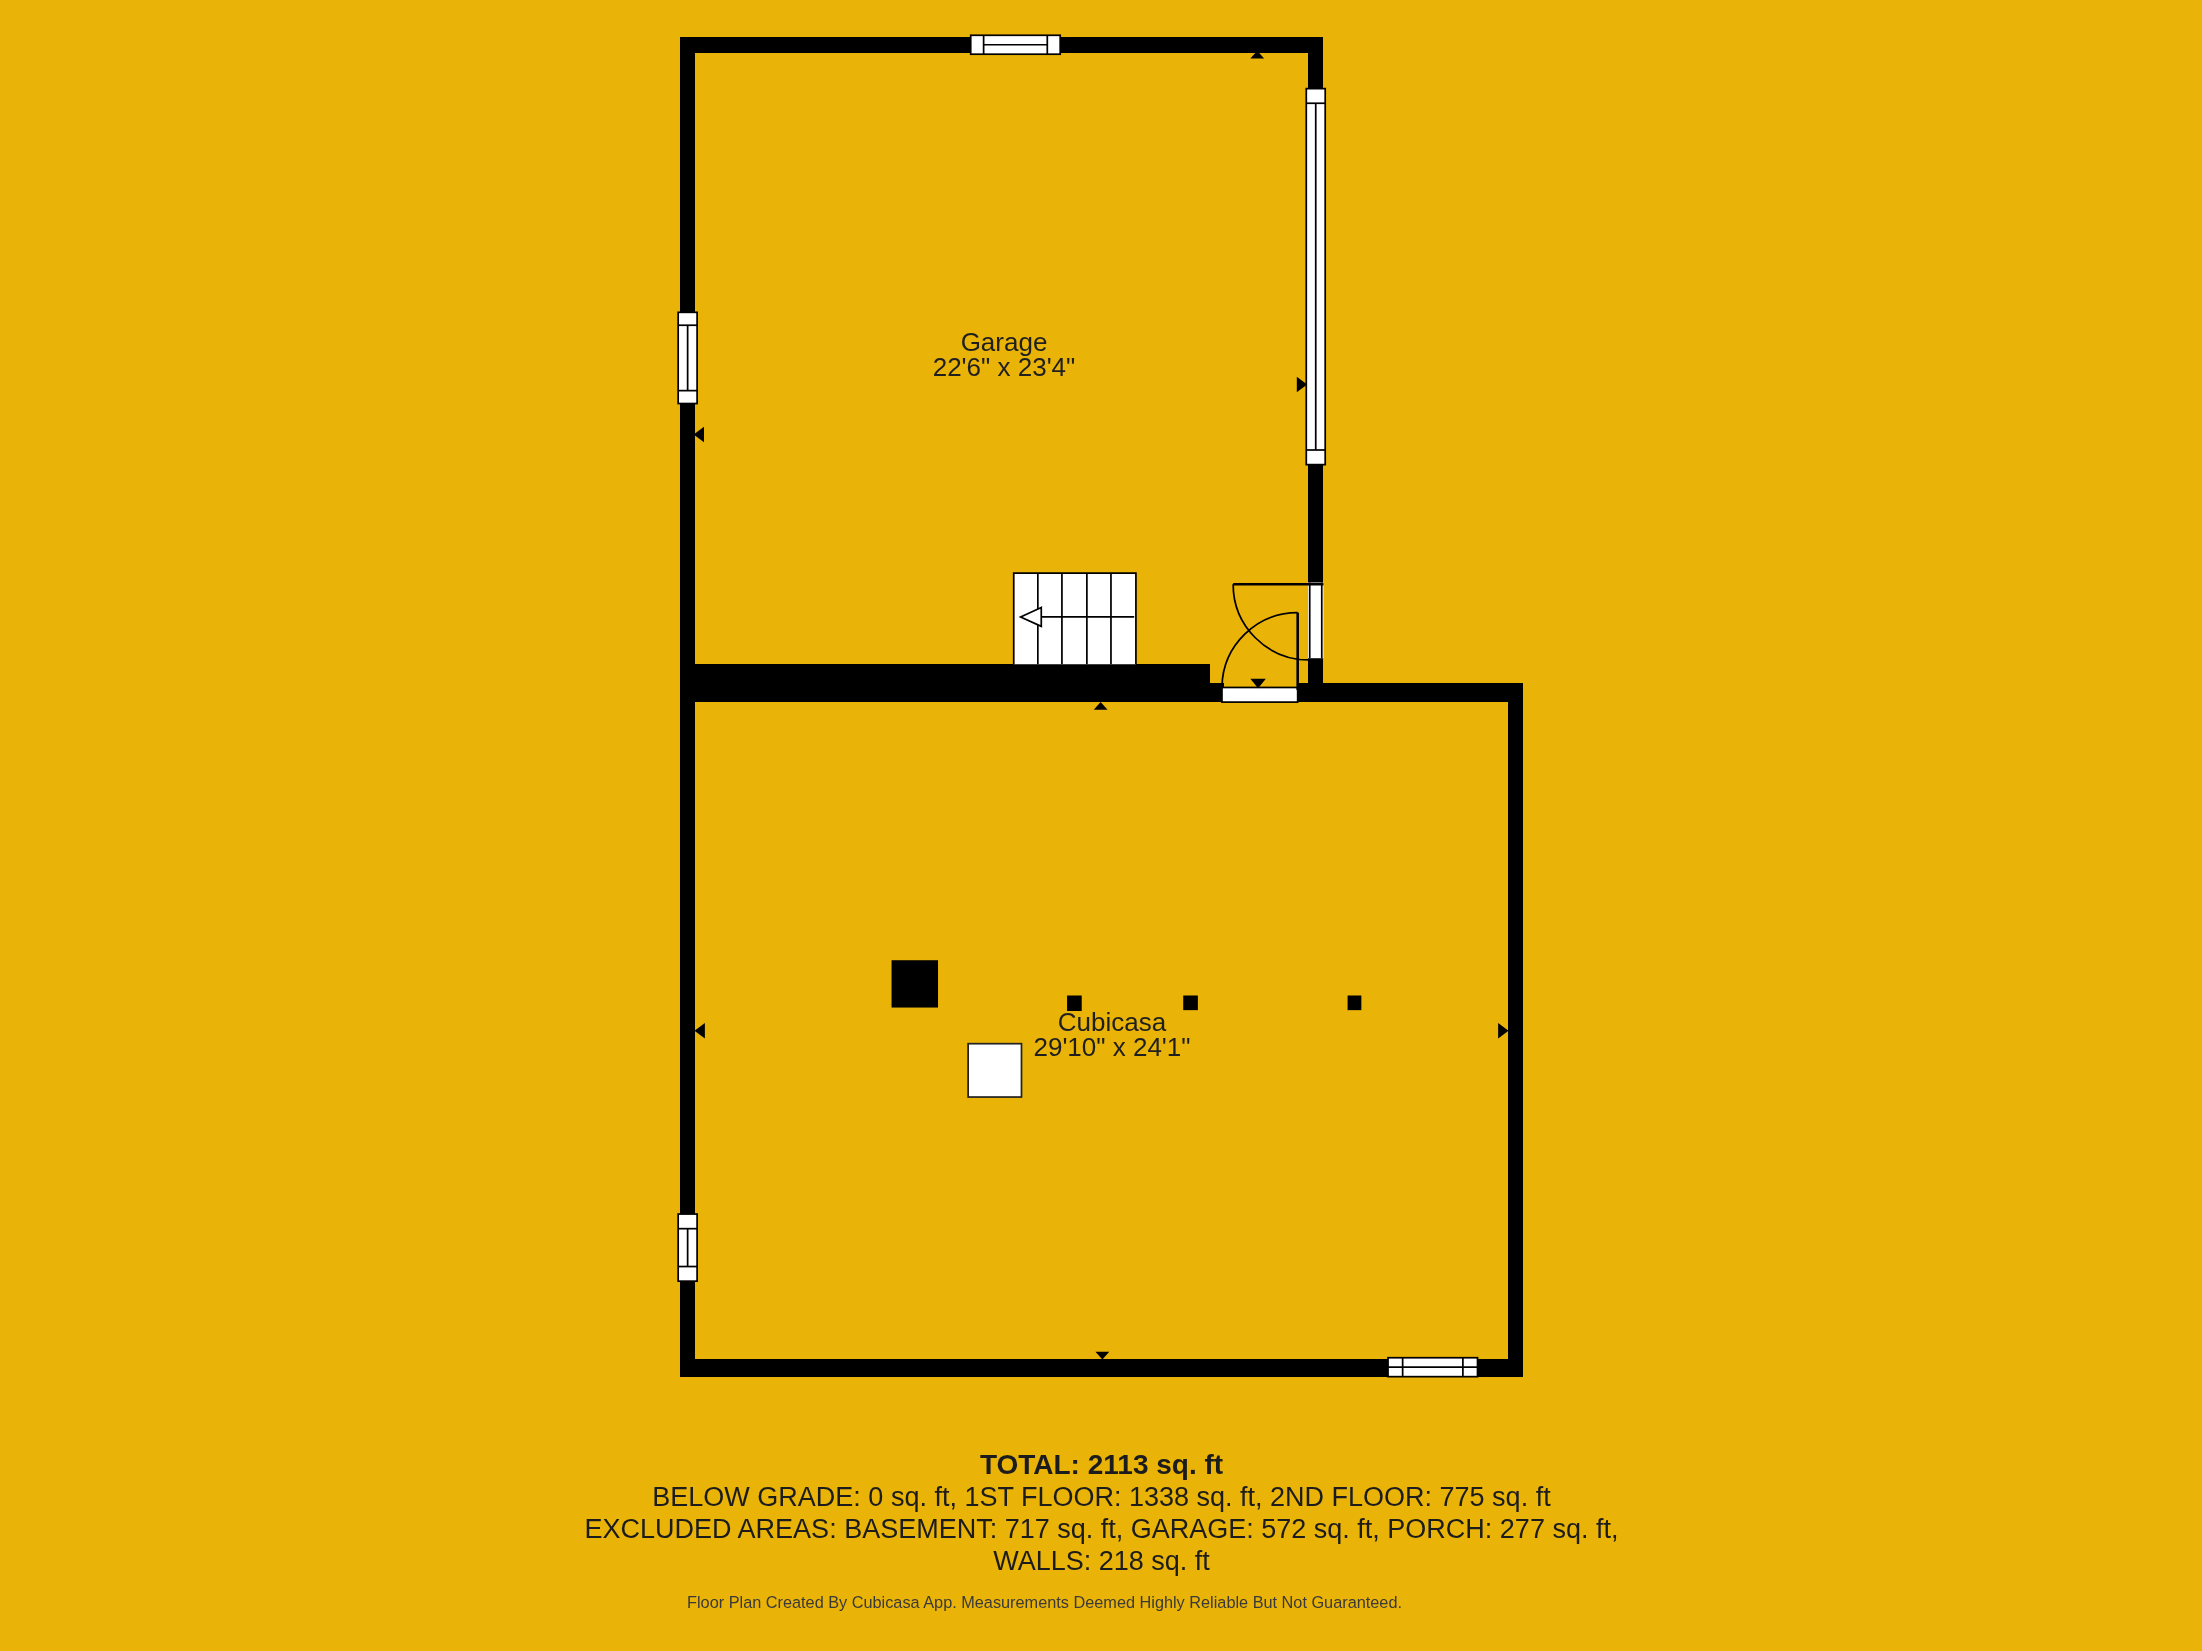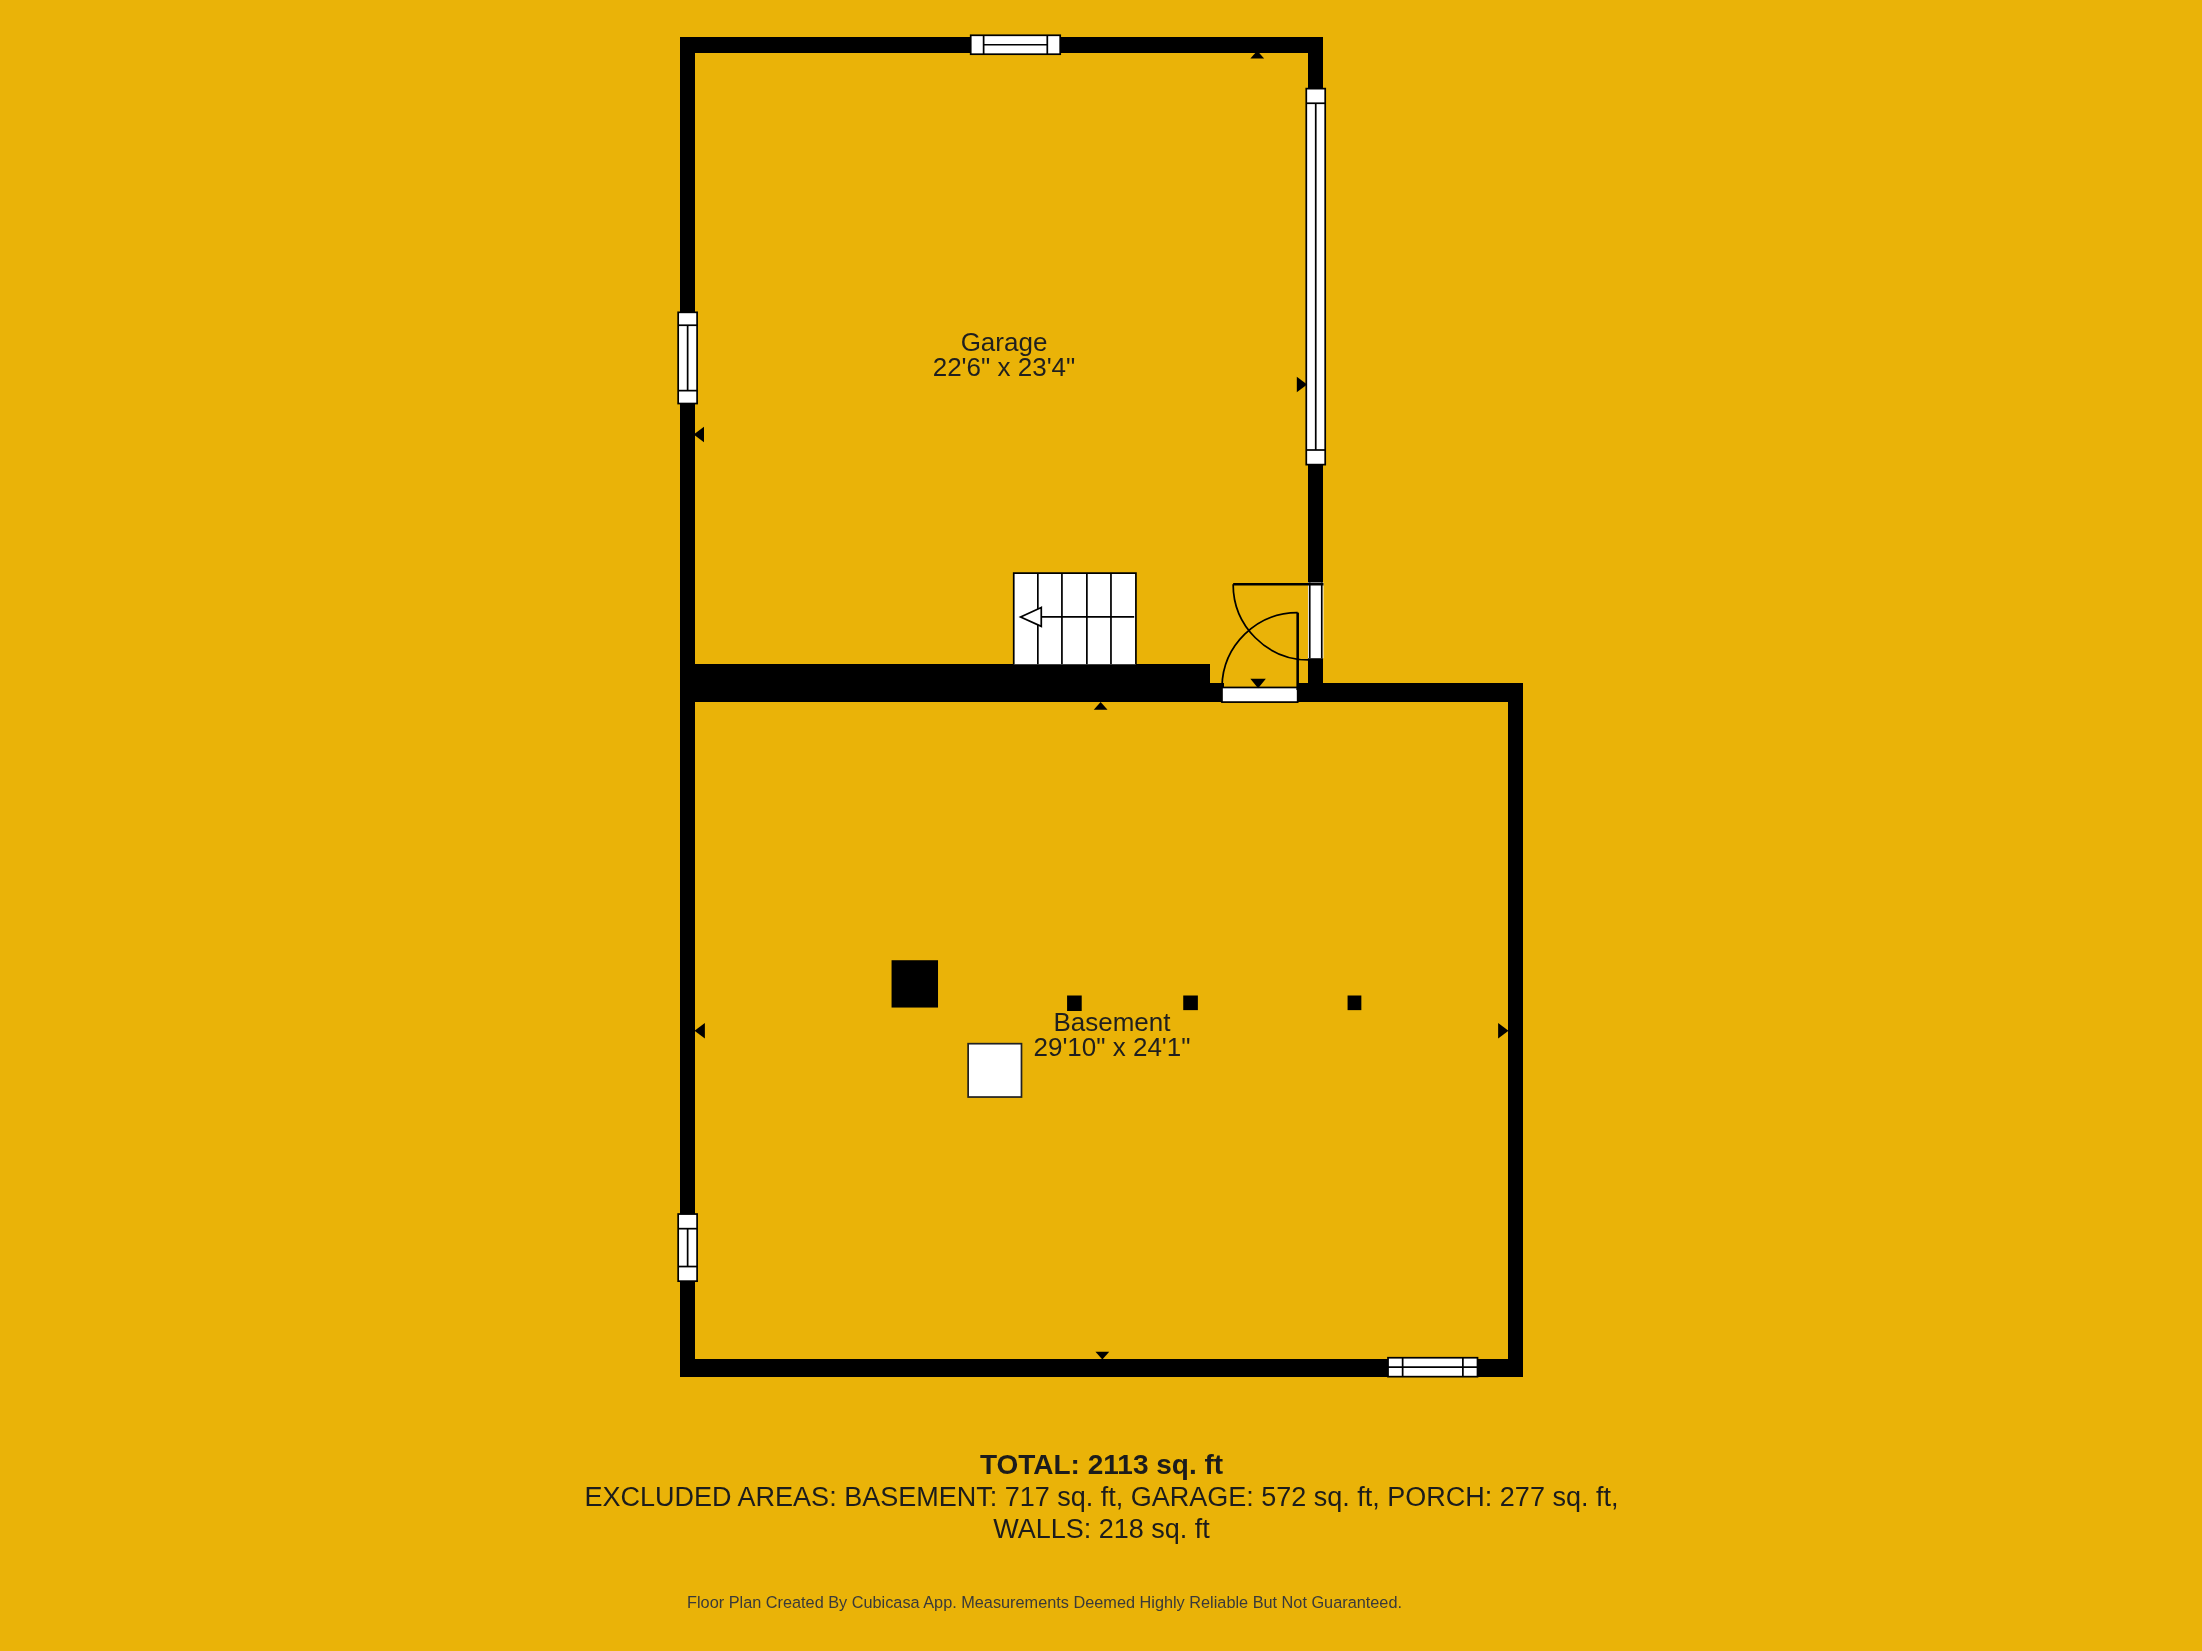--- a/index.html
+++ b/index.html
@@ -116,26 +116,27 @@
       <polygon points="1273,1571 1289,1571 1281,1580"></polygon>
       <polygon points="1453,789 1471,789 1462,800"></polygon>
     </g>
   </svg>
 
   <div class="room-label" style="left:1004px;top:330px;">
     <div class="room-name">Garage</div>
     <div class="room-dims">22'6" x 23'4"</div>
   </div>
   <div class="room-label" style="left:1112px;top:1010px;">
-    <div class="room-name">Basement</div>
+    <div class="room-name">Cubicasa</div>
     <div class="room-dims">29'10" x 24'1"</div>
   </div>
 
   <div class="summary">
     <div class="summary-total">TOTAL: 2113 sq. ft</div>
+    <div class="summary-line">BELOW GRADE: 0 sq. ft, 1ST FLOOR: 1338 sq. ft, 2ND FLOOR: 775 sq. ft</div>
     <div class="summary-line">EXCLUDED AREAS: BASEMENT: 717 sq. ft, GARAGE: 572 sq. ft, PORCH: 277 sq. ft,</div>
     <div class="summary-line">WALLS: 218 sq. ft</div>
   </div>
 
   <div class="disclaimer">Floor Plan Created By Cubicasa App. Measurements Deemed Highly Reliable But Not Guaranteed.</div>
 
 </div>
 
 
 </body></html>

